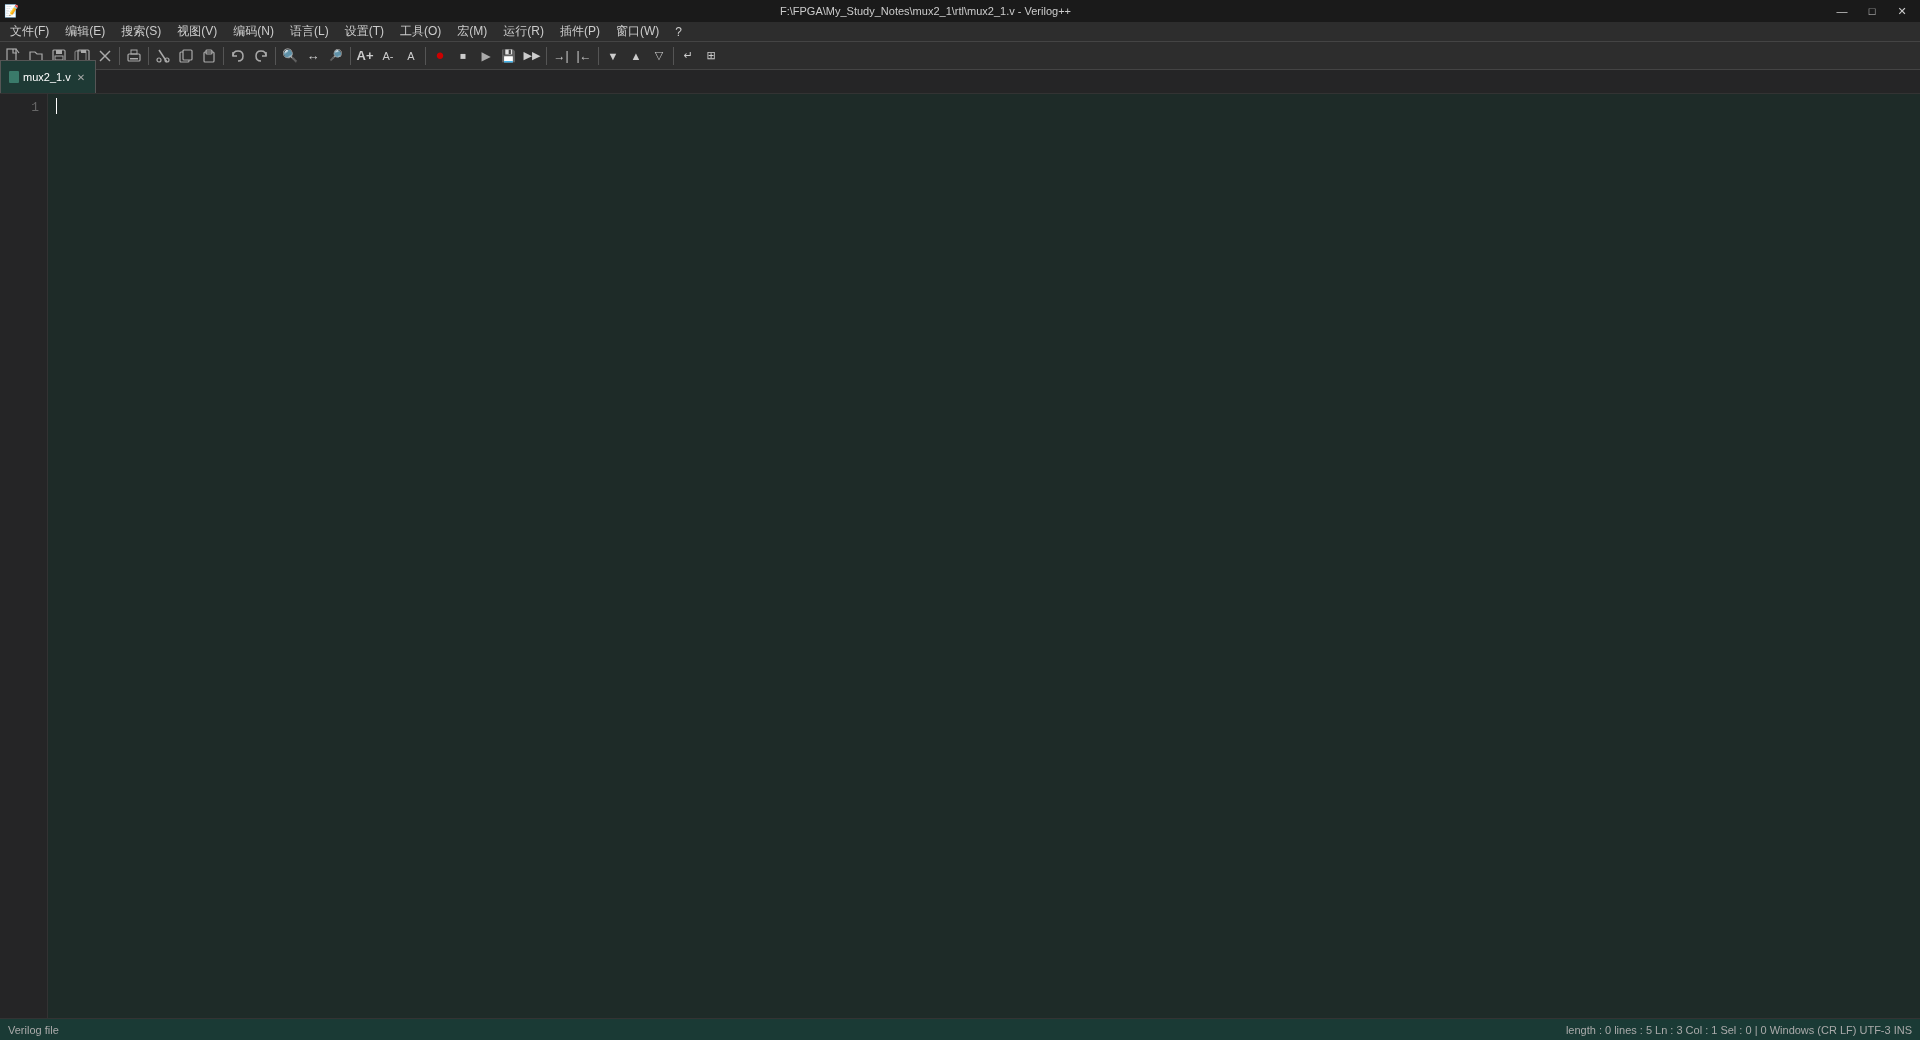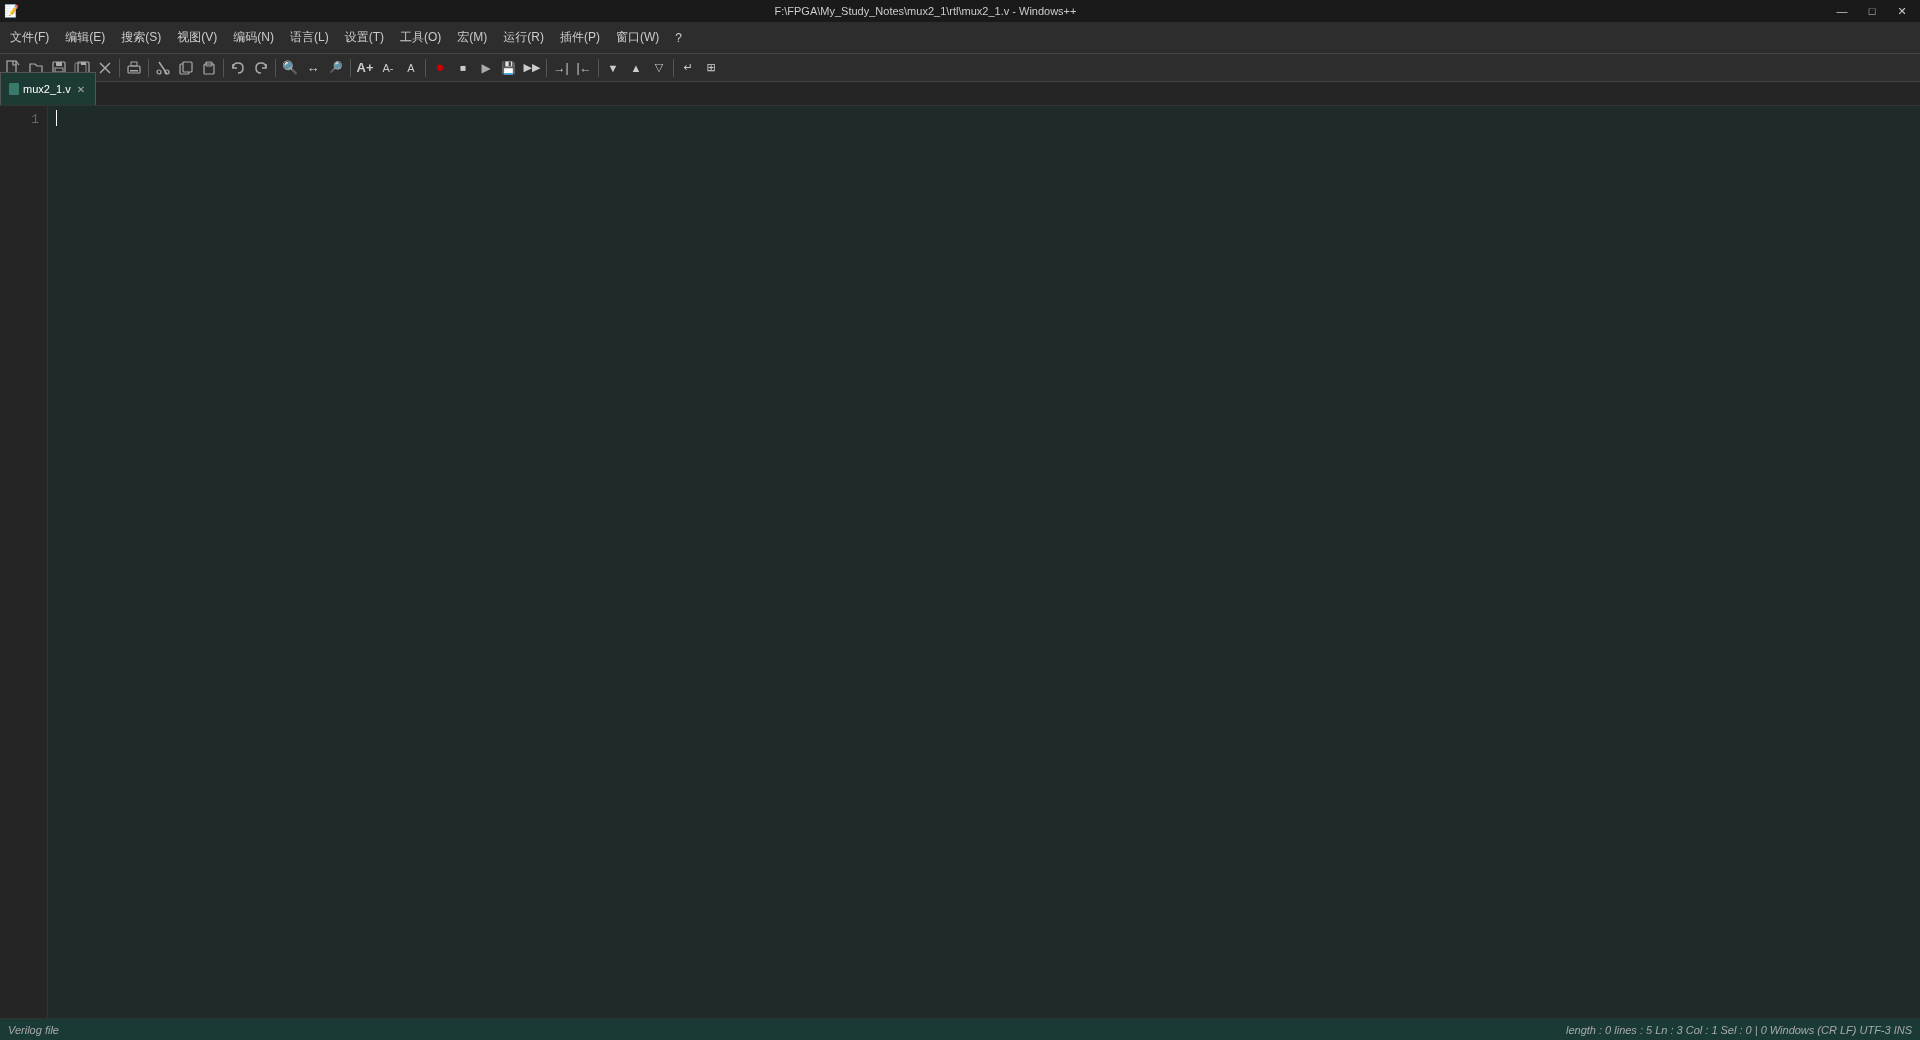--- a/index.html
+++ b/index.html
@@ -39,21 +39,21 @@
       justify-content: center;
       cursor: pointer;
       font-size: 11px;
       color: #ccc;
       background: transparent;
       border: none;
     }
 
     
     #menu-bar {
-      height: 32px;
+      height: 20px;
       background: #2d2d2d;
       display: flex;
       align-items: center;
       padding: 0 2px;
       border-bottom: 1px solid #444;
       flex-shrink: 0;
     }
     .menu-item {
       padding: 2px 8px;
       cursor: pointer;
@@ -195,42 +195,41 @@
       height: 22px;
       background: #1a3a35;
       display: flex;
       align-items: center;
       padding: 0 8px;
       font-size: 11px;
       color: #aaa;
       justify-content: space-between;
       flex-shrink: 0;
       border-top: 1px solid #333;
-      font-style: italic;
     }
     .status-left {
       display: flex;
       align-items: center;
       gap: 16px;
     }
     .status-right {
       display: flex;
       align-items: center;
       gap: 3px;
     }
     .status-item {
       white-space: nowrap;
     }
   </style>
 </head>
 <body>
 
 <div id="title-bar">
   <span style="font-size:12px; margin-right:4px;">📝</span>
-  <span id="title-text">F:\FPGA\My_Study_Notes\mux2_1\rtl\mux2_1.v - Windows++</span>
+  <span id="title-text">F:\FPGA\My_Study_Notes\mux2_1\rtl\mux2_1.v - Verilog++</span>
   <div id="title-bar-controls">
     <button class="title-btn">—</button>
     <button class="title-btn">□</button>
     <button class="title-btn close">✕</button>
   </div>
 </div>
 
 <div id="menu-bar">
   <div class="menu-item">文件(F)</div>
   <div class="menu-item">编辑(E)</div>

